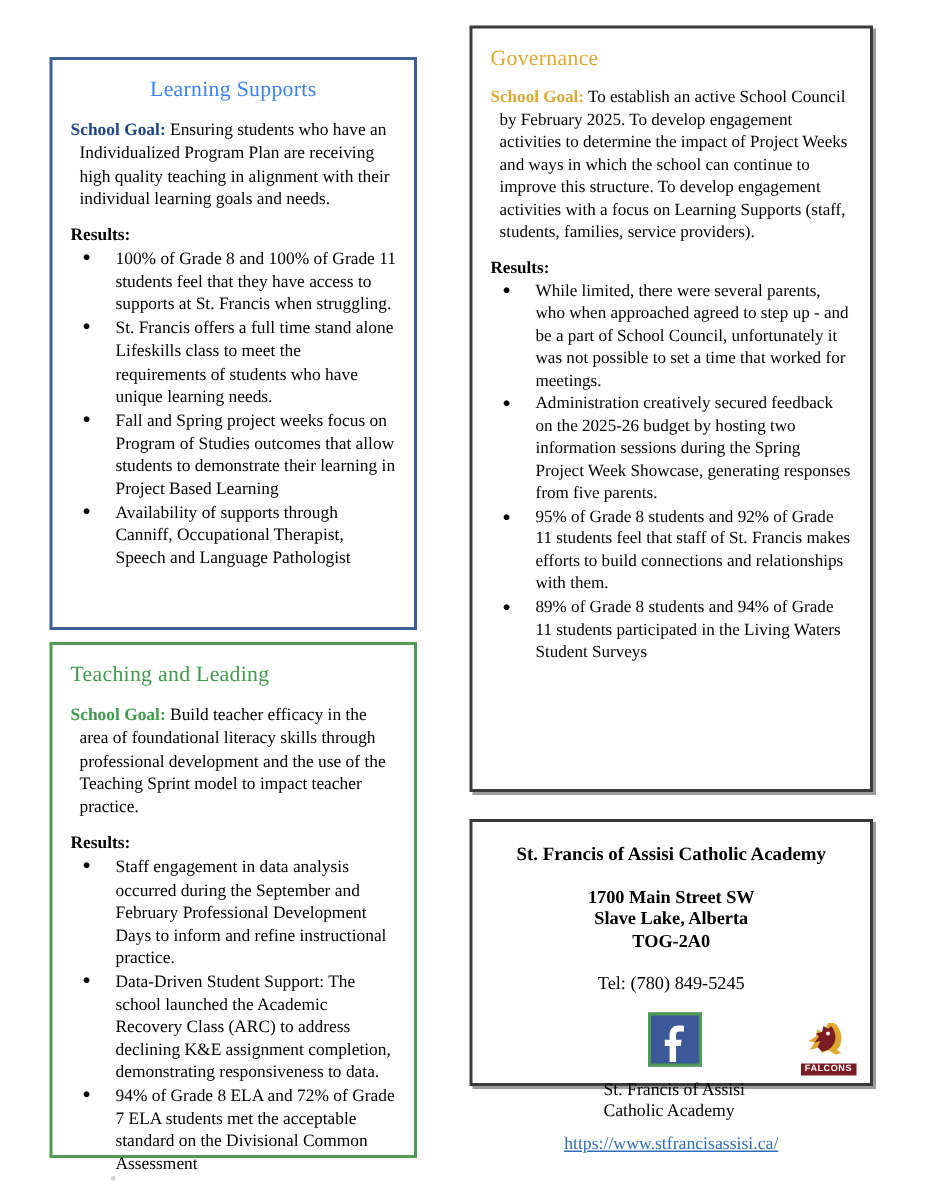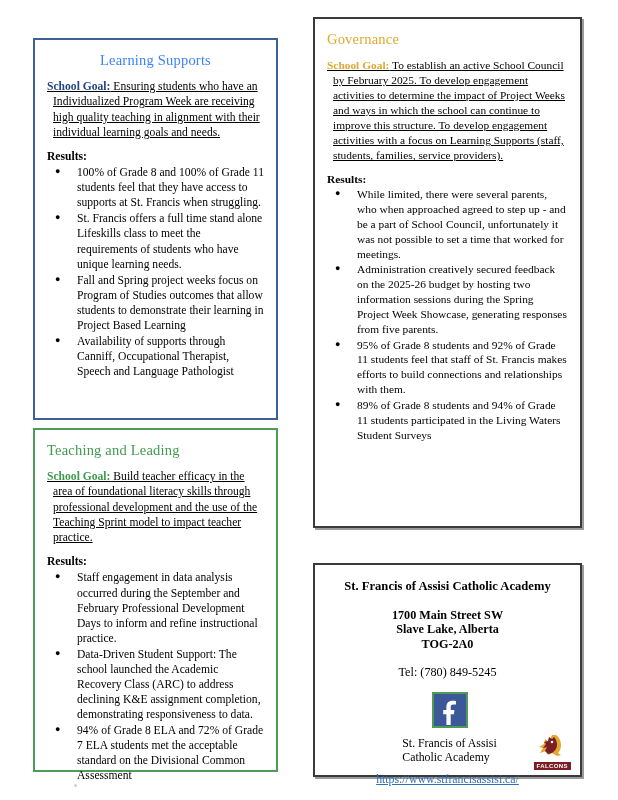--- a/index.html
+++ b/index.html
@@ -76,42 +76,41 @@
   #panel-governance .sec-title {
     color: #e0a82e;
   }
   #panel-governance .lbl {
     color: #e0a82e;
   }
 
   
   #panel-contact {
     left: 313px;
-    top: 563px;
+    top: 546px;
     width: 269px;
-    height: 214px;
+    height: 178px;
     border: 2px solid #3a3a3a;
     box-shadow: 2px 2px 0 0 #9b9b9b;
   }
 
   
   .sec-title {
     font-size: 14.5px;
     font-weight: normal;
     margin: 2px 0 10px 0;
     letter-spacing: .2px;
   }
 
   .goal {
     font-size: 11.6px;
     line-height: 1.32;
     margin: 0 0 10px 0;
     text-indent: -6px;
     padding-left: 6px;
-    text-decoration: underline;
   }
   .goal .lbl {
     font-weight: bold;
   }
 
   .results-label {
     font-size: 11.6px;
     font-weight: bold;
     margin: 0 0 2px 0;
   }
@@ -230,21 +229,21 @@
 </style>
 </head>
 <body>
 
 <div class="page">
 
   <section class="panel" id="panel-learning">
     <div class="panel-inner">
       <h2 class="sec-title">Learning Supports</h2>
 
-      <p class="goal"><span class="lbl">School Goal:</span><span> Ensuring students who have an Individualized Program Week are receiving high quality teaching in alignment with their individual learning goals and needs.</span></p>
+      <p class="goal"><span class="lbl">School Goal:</span><span> Ensuring students who have an Individualized Program Plan are receiving high quality teaching in alignment with their individual learning goals and needs.</span></p>
 
       <p class="results-label">Results:</p>
 
       <ul class="bullets">
         <li>100% of Grade 8 and 100% of Grade 11 students feel that they have access to supports at St. Francis when struggling.</li>
         <li>St. Francis offers a full time stand alone Lifeskills class to meet the requirements of students who have unique learning needs.</li>
         <li>Fall and Spring project weeks focus on Program of Studies outcomes that allow students to demonstrate their learning in Project Based Learning</li>
         <li>Availability of supports through Canniff, Occupational Therapist, Speech and Language Pathologist</li>
       </ul>
     </div>

